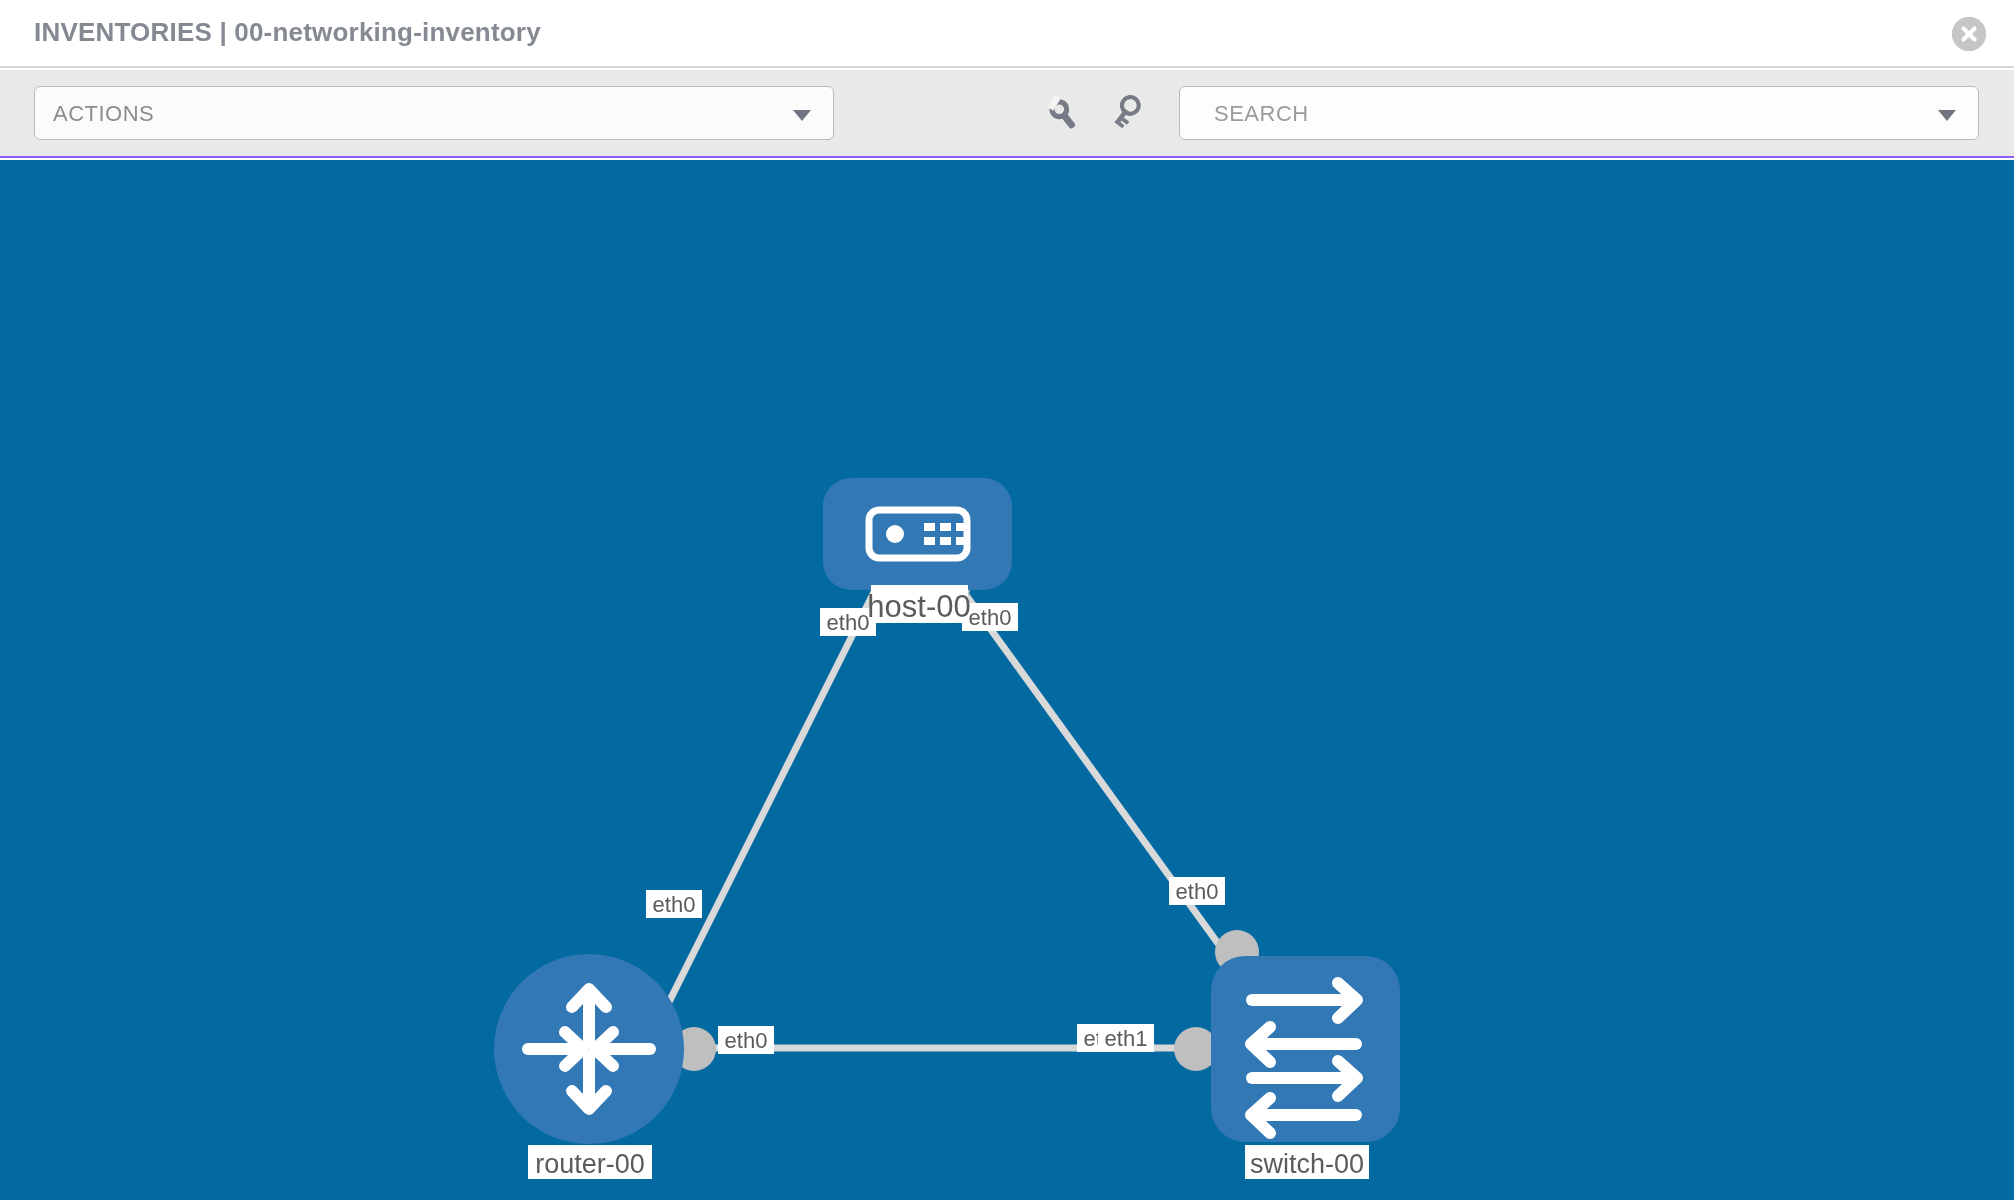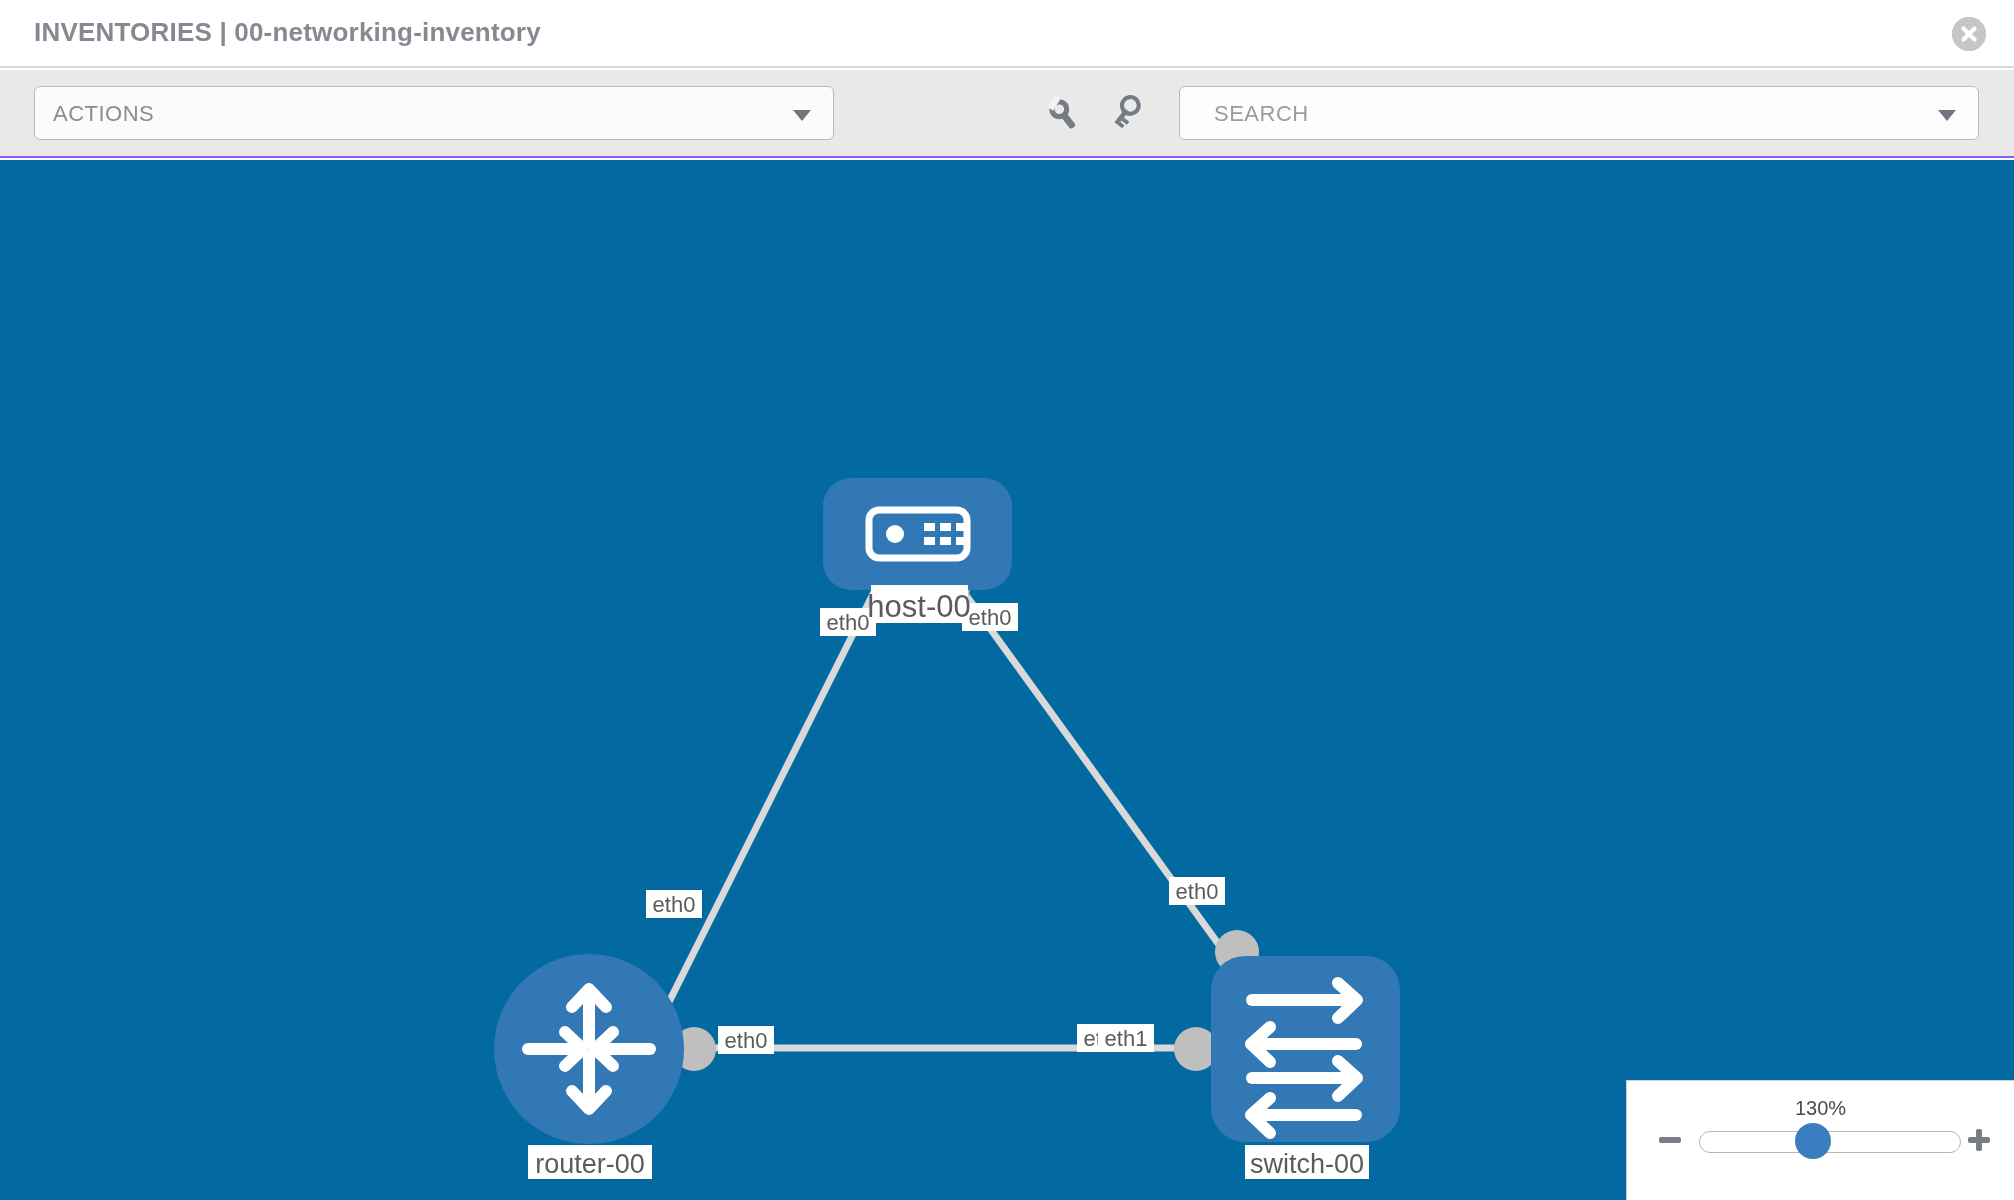--- a/index.html
+++ b/index.html
@@ -328,33 +328,14 @@
         <text x="919" y="457" text-anchor="middle" font-size="31">host-00</text>
 
         <rect x="528" y="985" width="124" height="34" fill="#ffffff"></rect>
         <text x="590" y="1013" text-anchor="middle" font-size="27">router-00</text>
 
         <rect x="1245" y="985" width="124" height="34" fill="#ffffff"></rect>
         <text x="1307" y="1013" text-anchor="middle" font-size="27">switch-00</text>
       </g>
     </svg>
 
-    <div class="zoom-panel">
-      <div class="zoom-value">130%</div>
-
-      <div class="zoom-minus">
-        <svg width="26" height="26" viewBox="0 0 26 26">
-          <rect x="2" y="10" width="22" height="6" rx="2" fill="#787d86"></rect>
-        </svg>
-      </div>
-
-      <div class="zoom-track"></div>
-      <div class="zoom-thumb"></div>
-
-      <div class="zoom-plus">
-        <svg width="26" height="26" viewBox="0 0 26 26">
-          <rect x="2" y="10" width="22" height="6" rx="2" fill="#787d86"></rect>
-          <rect x="10" y="2" width="6" height="22" rx="2" fill="#787d86"></rect>
-        </svg>
-      </div>
-    </div>
   </div>
 </div>
 
 </body></html>

